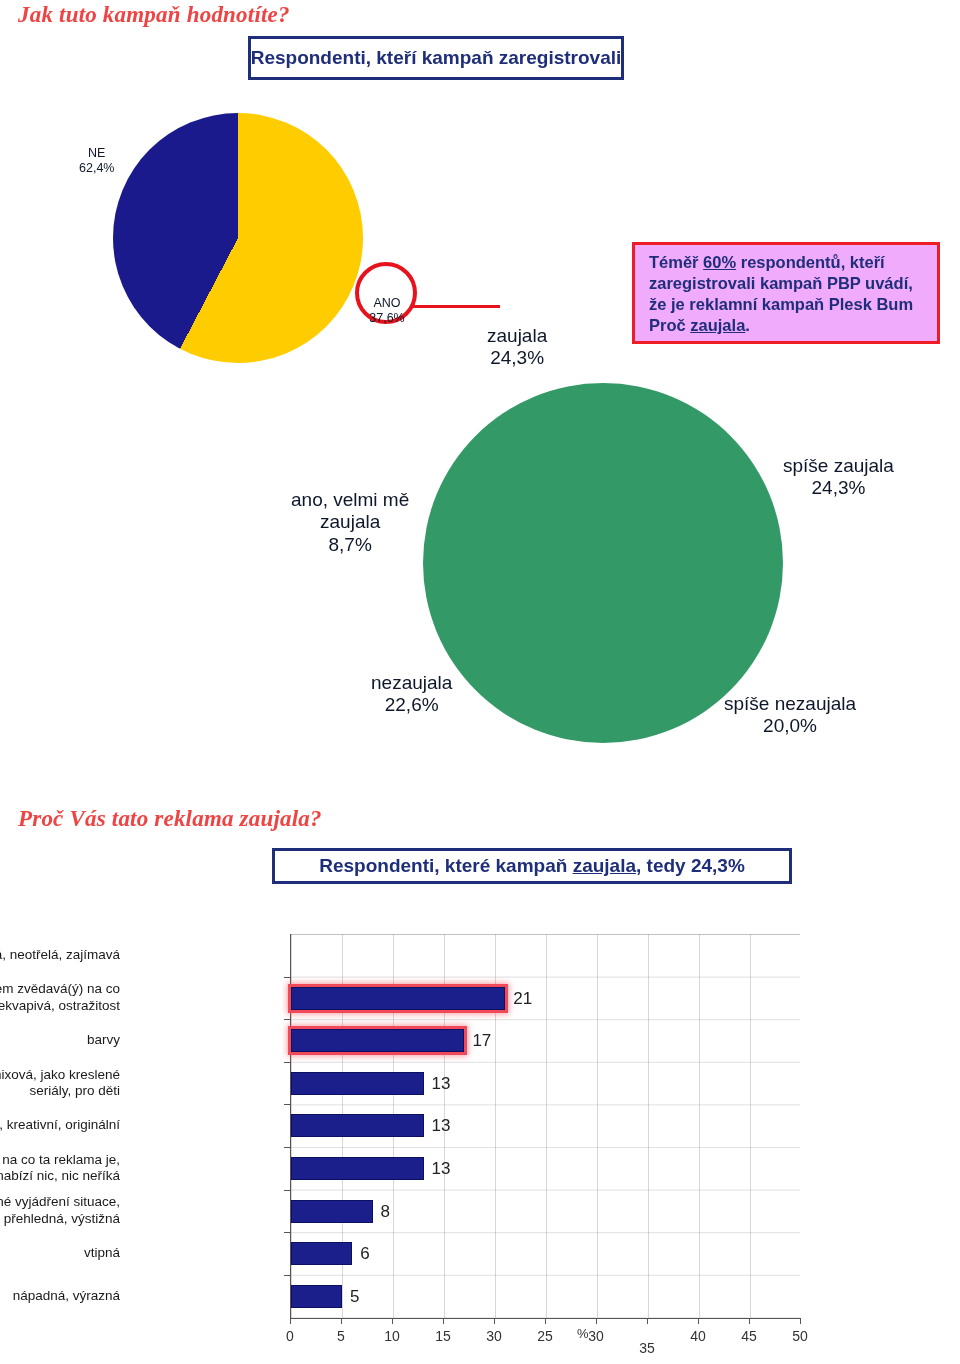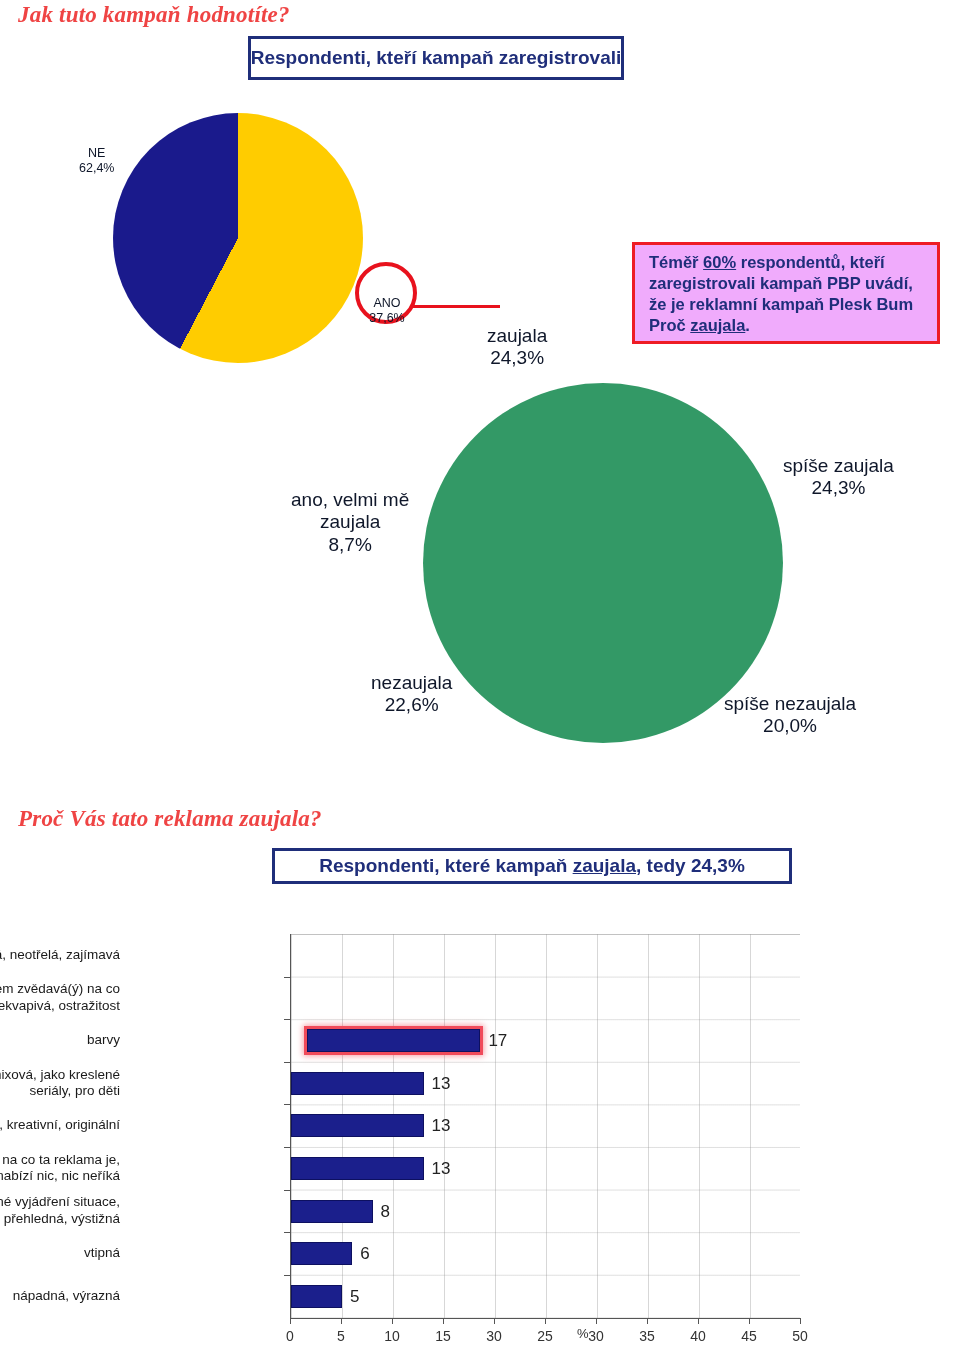--- a/index.html
+++ b/index.html
@@ -300,21 +300,25 @@
 <div class="q-heading" id="q2">Proč Vás tato reklama zaujala?</div>
 
 <div class="navy-box" id="box-bottom">
   <span><span>Respondenti, které kampaň </span><span class="ul">zaujala,</span><span> tedy 24,3%</span></span>
 </div>
 
 <div id="barchart">
   <div id="plot">
     <div id="plot-grid"></div>
     <div id="plot-top-edge"></div>
-      <div class="bar-row" style="top: 85.2px; margin-left: 16px;">
+      <div class="bar-row" style="top: 42.6px;">
+        <div class="bar hl" style="width: 214.2px; background: rgb(27, 31, 140);"></div>
+        <div class="bar-value" style="left: 222.2px;">21</div>
+      </div>
+      <div class="bar-row" style="top: 85.2px;">
         <div class="bar hl" style="width: 173.4px; background: rgb(27, 31, 140);"></div>
         <div class="bar-value" style="left: 181.4px;">17</div>
       </div>
       <div class="bar-row" style="top: 127.8px;">
         <div class="bar" style="width: 132.6px; background: rgb(27, 31, 140);"></div>
         <div class="bar-value" style="left: 140.6px;">13</div>
       </div>
       <div class="bar-row" style="top: 170.4px;">
         <div class="bar" style="width: 132.6px; background: rgb(27, 31, 140);"></div>
         <div class="bar-value" style="left: 140.6px;">13</div>
@@ -384,21 +388,21 @@
     <div class="xtick-label" style="left: 330px;">10</div>
     <div class="xtick" style="left: 381px;"></div>
     <div class="xtick-label" style="left: 381px;">15</div>
     <div class="xtick" style="left: 432px;"></div>
     <div class="xtick-label" style="left: 432px;">30</div>
     <div class="xtick" style="left: 483px;"></div>
     <div class="xtick-label" style="left: 483px;">25</div>
     <div class="xtick" style="left: 534px;"></div>
     <div class="xtick-label" style="left: 534px;">30</div>
     <div class="xtick" style="left: 585px;"></div>
-    <div class="xtick-label" style="left: 585px;">35</div>
+    <div class="xtick-label" style="left: 585px; margin-top: 12px;">35</div>
     <div class="xtick" style="left: 636px;"></div>
     <div class="xtick-label" style="left: 636px;">40</div>
     <div class="xtick" style="left: 687px;"></div>
     <div class="xtick-label" style="left: 687px;">45</div>
     <div class="xtick" style="left: 738px;"></div>
     <div class="xtick-label" style="left: 738px;">50</div>
     <div id="pct-sign">%</div>
   </div>
 
 </body></html>

